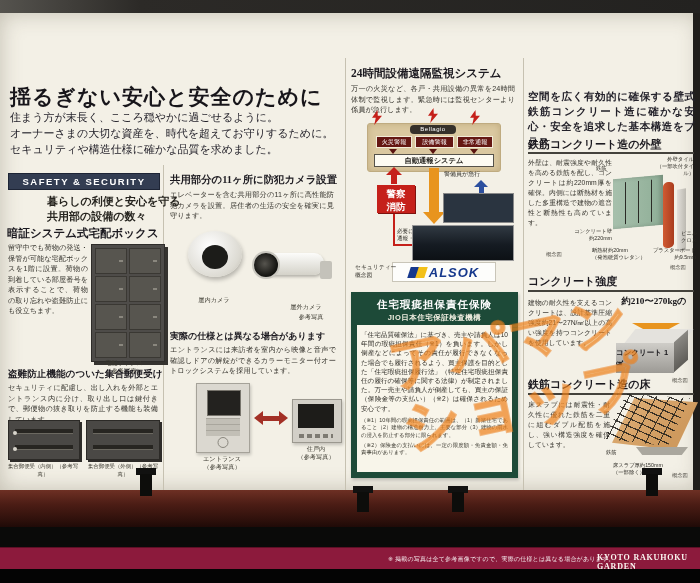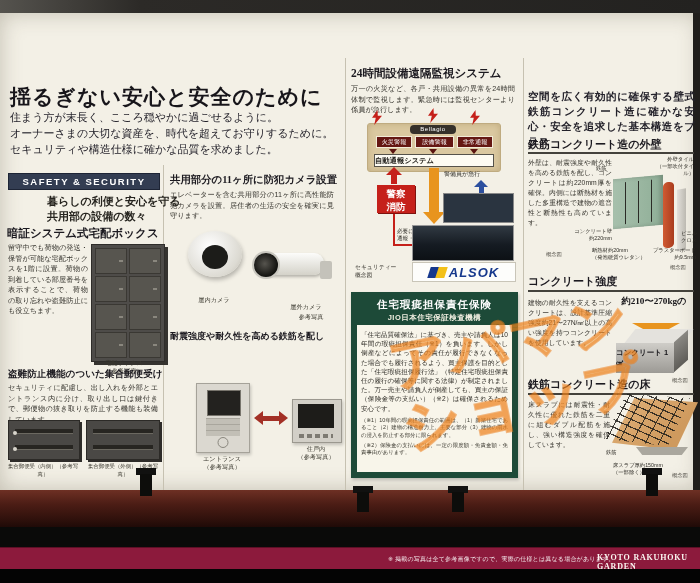--- a/index.html
+++ b/index.html
@@ -33,21 +33,21 @@
   .intercom .keys{position:absolute;left:9px;top:34px;width:34px;height:18px;background:repeating-linear-gradient(0deg,#c2bfb6 0 5px,#a9a69d 5px 6px),repeating-linear-gradient(90deg,#c2bfb6 0 10px,#a9a69d 10px 11px);}
   .intercom .spk{position:absolute;left:50%;bottom:4px;transform:translateX(-50%);width:9px;height:9px;border-radius:50%;border:1.5px solid #8a877e;}
   .monitor{background:#d2cfc7;border:1px solid #9b988f;box-shadow:1px 2px 3px rgba(0,0,0,.2);}
   .monitor .scr{position:absolute;left:5px;top:4px;width:36px;height:24px;background:#1d1c19;}
   .monitor .btns{position:absolute;left:6px;bottom:4px;width:34px;height:4px;background:repeating-linear-gradient(90deg,#7d7a72 0 5px,#d2cfc7 5px 8px);}
   .dblarrow{width:0;height:0;border-top:7px solid transparent;border-bottom:7px solid transparent;}
   .tanbox{background:#dac8a0;border:1px solid #bfab80;border-radius:3px;box-shadow:inset 0 0 6px rgba(120,90,30,.25);}
   .pill{background:#35302a;color:#fff;border-radius:4px;font-size:6px;text-align:center;line-height:9px;letter-spacing:.5px;}
   .alert{background:#651713;border:1px solid #f2ecd9;color:#fff;font-size:6.2px;text-align:center;line-height:10px;}
   .tridn{width:0;height:0;border-left:4px solid transparent;border-right:4px solid transparent;border-top:5px solid #5a1410;}
-  .autorep{background:#fdfbf2;border:1px solid #55524a;font-size:7.3px;font-weight:bold;line-height:11px;color:#26241f;}
+  .autorep{background:#fdfbf2;border:1px solid #55524a;font-size:7.3px;font-weight:bold;text-align:center;line-height:11px;color:#26241f;}
   .bolt{background:#c5201a;clip-path:polygon(55% 0,0 52%,38% 52%,22% 100%,100% 38%,58% 38%);}
   .police{background:#c5201a;color:#fff;font-weight:bold;font-size:9.5px;line-height:13px;text-align:center;padding-top:2px;box-shadow:1px 1px 0 #7e120e;}
   .redline{background:#c5201a;}
   .upred .head{width:0;height:0;border-left:8px solid transparent;border-right:8px solid transparent;border-bottom:8px solid #c5201a;}
   .upred .stem{width:6px;height:9px;background:#c5201a;margin-left:5px;}
   .upblue .head{width:0;height:0;border-left:7px solid transparent;border-right:7px solid transparent;border-bottom:7px solid #2c4f9e;}
   .upblue .stem{width:5px;height:10px;background:#2c4f9e;margin-left:4.5px;}
   .photo1{background:linear-gradient(135deg,#46566а 0%,#3c4a58 10%,#1a222c 70%,#0d1218 100%);background-color:#2a3440;box-shadow:0 0 0 1px #888 inset;}
   .photo2{background:linear-gradient(180deg,#323b44 0%,#151b22 55%,#0c1014 100%);box-shadow:0 0 0 1px #999 inset;}
   .alsokbox{background:#fdfdfb;border:1px solid #c9c5b8;display:flex;align-items:center;justify-content:center;gap:3px;}
@@ -147,21 +147,22 @@
         <div class="lens"></div>
       </div>
     <div class="abs bullet" style="left:254px;top:240px;width:70px;height:22px;">
         <div class="cap2"></div>
         <div class="arm"></div>
       </div>
     <div class="abs sans cap" style="left:182px;top:283px;width:64px;">屋内カメラ</div>
     <div class="abs sans cap" style="left:274px;top:290px;width:64px;">屋外カメラ</div>
     <div class="abs sans cap" style="left:284px;top:300px;width:54px;">参考写真</div>
 
-    <div class="abs serif sechead" style="left:170px;top:317px;font-size:9px;">耐震強度や耐久性を高める鉄筋を配し</div>
+    <div class="abs serif sechead" style="left:170px;top:317px;font-size:9px;">実際の仕様とは異なる場合があります</div>
+    <div class="abs sans p" style="left:170px;top:332px;width:166px;">エントランスには来訪者を室内から映像と音声で確認しドアの解錠ができるカラーモニター付オートロックシステムを採用しています。</div>
     <div class="abs intercom" style="left:196px;top:370px;width:52px;height:68px;">
       <div class="scr"></div>
         <div class="keys"></div>
         <div class="spk"></div>
     </div>
     <div class="abs" style="left:254px;top:398px;width:34px;height:14px;">
       <div class="abs dblarrow" style="left:0;top:0;border-right:9px solid #a33026;"></div>
       <div class="abs" style="left:8px;top:4.5px;width:18px;height:5px;background:#a33026;"></div>
       <div class="abs dblarrow" style="right:0;top:0;border-left:9px solid #a33026;"></div>
     </div>
@@ -212,21 +213,21 @@
     <div class="abs orangeA" style="left:429px;top:155px;width:10px;height:44px;"></div>
     <div class="abs" style="left:423px;top:199px;width:0;height:0;border-left:11px solid transparent;border-right:11px solid transparent;border-top:12px solid #e8941e;"></div>
 
     <div class="abs sans lbl" style="left:444px;top:158px;font-size:6px;">警備員が急行</div>
     <div class="abs upblue" style="left:474px;top:167px;">
         <div class="head"></div>
         <div class="stem"></div>
       </div>
     <div class="abs photo1" style="left:443px;top:180px;width:71px;height:30px;"></div>
     <div class="abs photo2" style="left:412px;top:212px;width:102px;height:36px;"></div>
-    <div class="abs alsokbox" style="left:412px;top:249px;width:102px;height:18px;">
+    <div class="abs alsokbox" style="left:392px;top:249px;width:102px;height:18px;">
       <span style="width:9px;height:11px;background:#16388c;transform:skewX(-18deg);display:inline-block;"></span>
       <span style="width:9px;height:11px;background:#f3c018;transform:skewX(-18deg);display:inline-block;margin-left:-4px;"></span>
       <span class="alsok-t">ALSOK</span>
     </div>
     <div class="abs sans lbl" style="left:355px;top:251px;font-size:5.8px;line-height:7.6px;">
       <div>セキュリティー</div>
       <div>概念図</div>
     </div>
 
     <div class="abs greenbox" style="left:351px;top:279px;width:167px;height:186px;">

